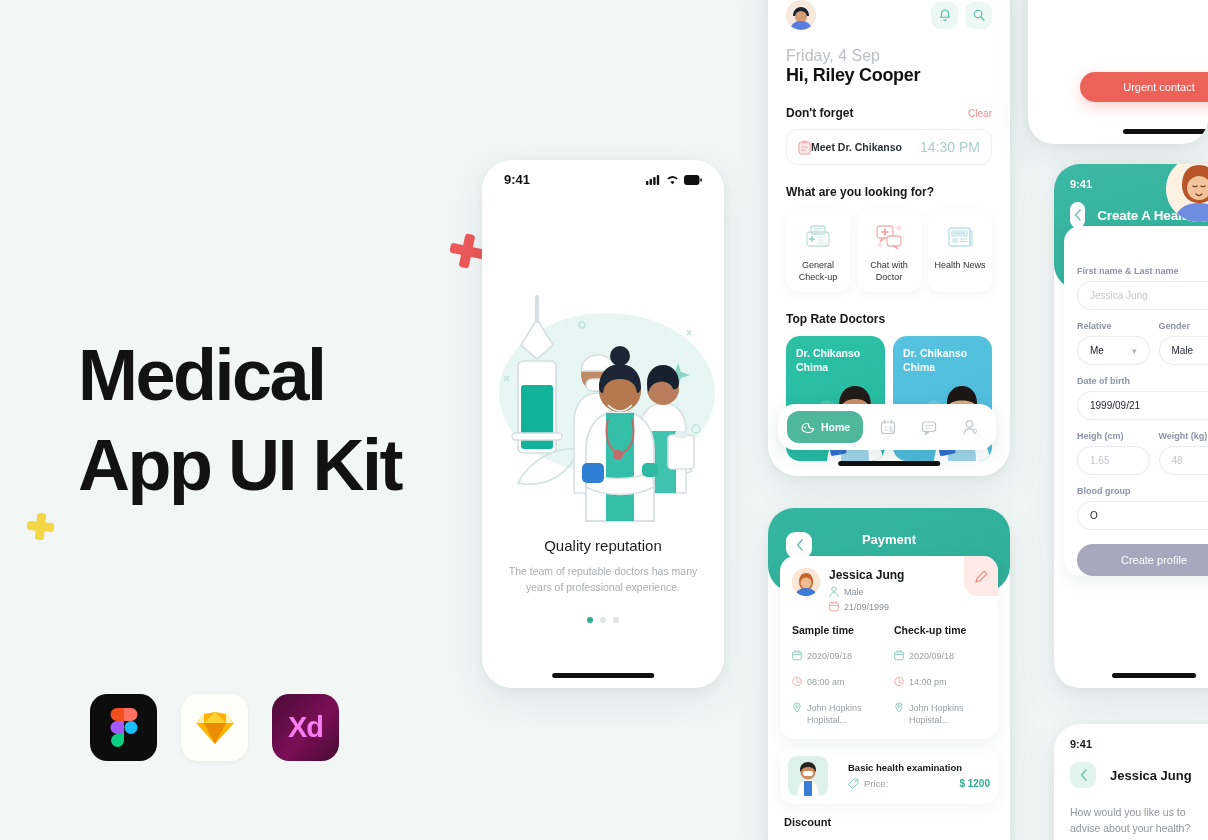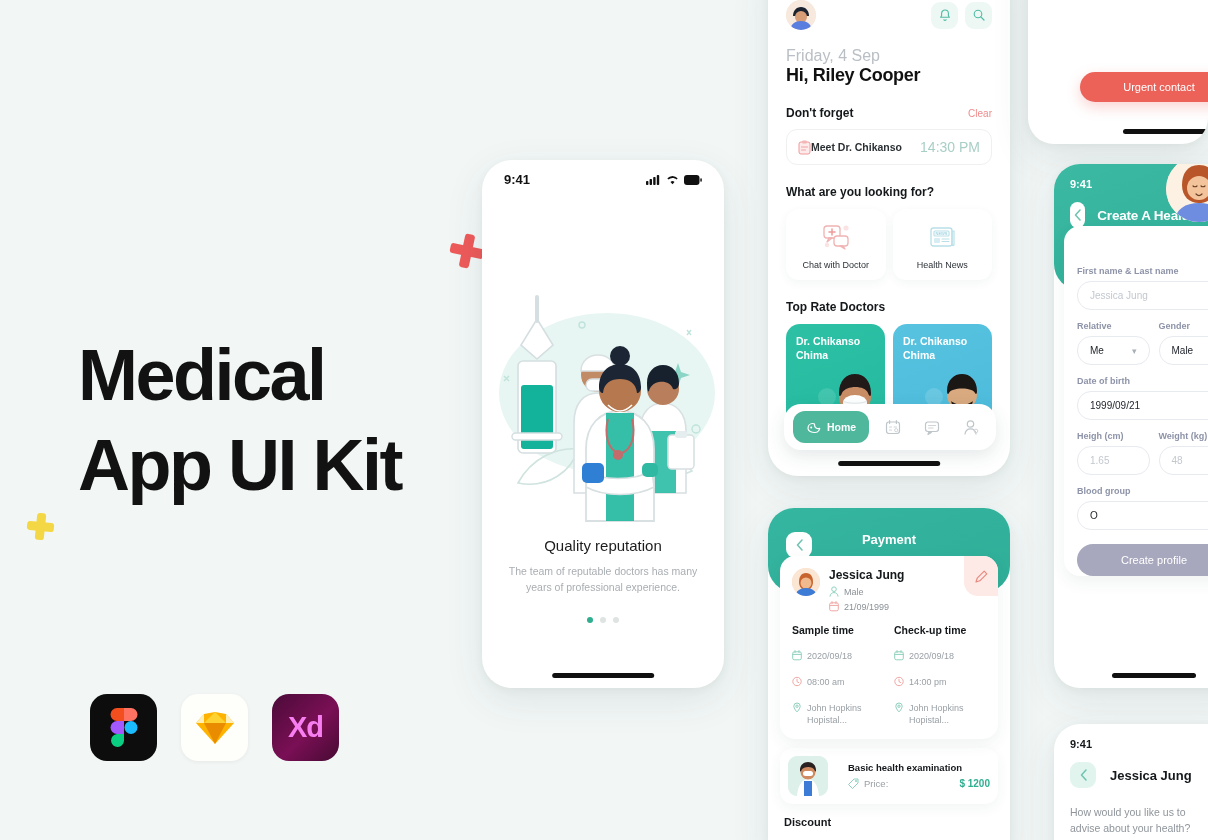--- a/index.html
+++ b/index.html
@@ -127,21 +127,21 @@
   .cat-label { font-size: 9px; line-height: 1.35; color: #2d3338; margin-top: 5px; }
   .doc-row { display: flex; gap: 8px; margin-top: 10px; }
   .doc-card {
     flex: 1; height: 125px; border-radius: 14px; position: relative; overflow: hidden;
     padding: 11px 10px;
   }
   .doc-card.teal { background: linear-gradient(160deg,#2dc0a5 0%,#23b9a0 100%); }
   .doc-card.blue { background: linear-gradient(160deg,#57c3e0 0%,#4bb9db 100%); }
   .doc-name { color: #fff; font-size: 10.5px; font-weight: 700; line-height: 1.3; position: relative; z-index: 2; }
   .tabbar {
-    position: absolute; left: 16px; right: 14px; bottom: 26px; height: 46px;
+    position: absolute; left: 10px; right: 14px; bottom: 26px; height: 46px;
     background: #fff; border-radius: 17px;
     box-shadow: 0 6px 18px rgba(40,70,70,.12);
     display: flex; align-items: center; padding: 0 9px; gap: 8px;
   }
   .tab-pill {
     background: #4fb79c; border-radius: 12px; height: 32px;
     display: flex; align-items: center; gap: 6px; padding: 0 13px;
   }
   .tab-pill-label { color: #fff; font-size: 10.5px; font-weight: 600; }
   .tab-item { flex: 1; display: flex; align-items: center; justify-content: center; }
@@ -410,20 +410,32 @@
           </svg>
         <span class="reminder-text">Meet Dr. Chikanso</span>
         <span class="reminder-time">14:30 PM</span>
       </div>
 
       <div class="sec-head">
         <span class="sec-title">What are you looking for?</span>
       </div>
 
       <div class="cat-row">
+        <div class="cat-card">
+          <div class="cat-ico">
+            <svg width="30" height="28" viewBox="0 0 30 28">
+                <rect x="4" y="9" width="22" height="14" rx="3" fill="none" stroke="#bfe0d6" stroke-width="1.3"></rect>
+                <rect x="8" y="3" width="14" height="8" rx="2" fill="none" stroke="#bfe0d6" stroke-width="1.3"></rect>
+                <path d="M11 5.5h8M11 8h5" stroke="#cbe6de" stroke-width="1.1" stroke-linecap="round"></path>
+                <path d="M9 13.5v5M6.5 16h5" stroke="#8fd3c0" stroke-width="1.4" stroke-linecap="round"></path>
+                <path d="M15 14h8M15 17h6M15 20h8" stroke="#cbe6de" stroke-width="1.1" stroke-linecap="round"></path>
+              </svg>
+          </div>
+          <div class="cat-label">General Check-up</div>
+        </div>
         <div class="cat-card">
           <div class="cat-ico">
             <svg width="30" height="28" viewBox="0 0 30 28">
                 <rect x="3" y="3" width="16" height="12" rx="3" fill="none" stroke="#f0b3b3" stroke-width="1.3"></rect>
                 <path d="M8 15l-2 4 5-4z" fill="none" stroke="#f0b3b3" stroke-width="1.3" stroke-linejoin="round"></path>
                 <path d="M11 6v6M8 9h6" stroke="#ef9a9a" stroke-width="1.5" stroke-linecap="round"></path>
                 <rect x="13" y="13" width="14" height="10" rx="3" fill="#fff" stroke="#f0b3b3" stroke-width="1.3"></rect>
                 <path d="M22 23l2 3-5-3z" fill="#fff" stroke="#f0b3b3" stroke-width="1.3" stroke-linejoin="round"></path>
                 <circle cx="25" cy="5" r="2.6" fill="#fce3e3"></circle>
                 <circle cx="6" cy="22" r="2.2" fill="#fce3e3"></circle>

